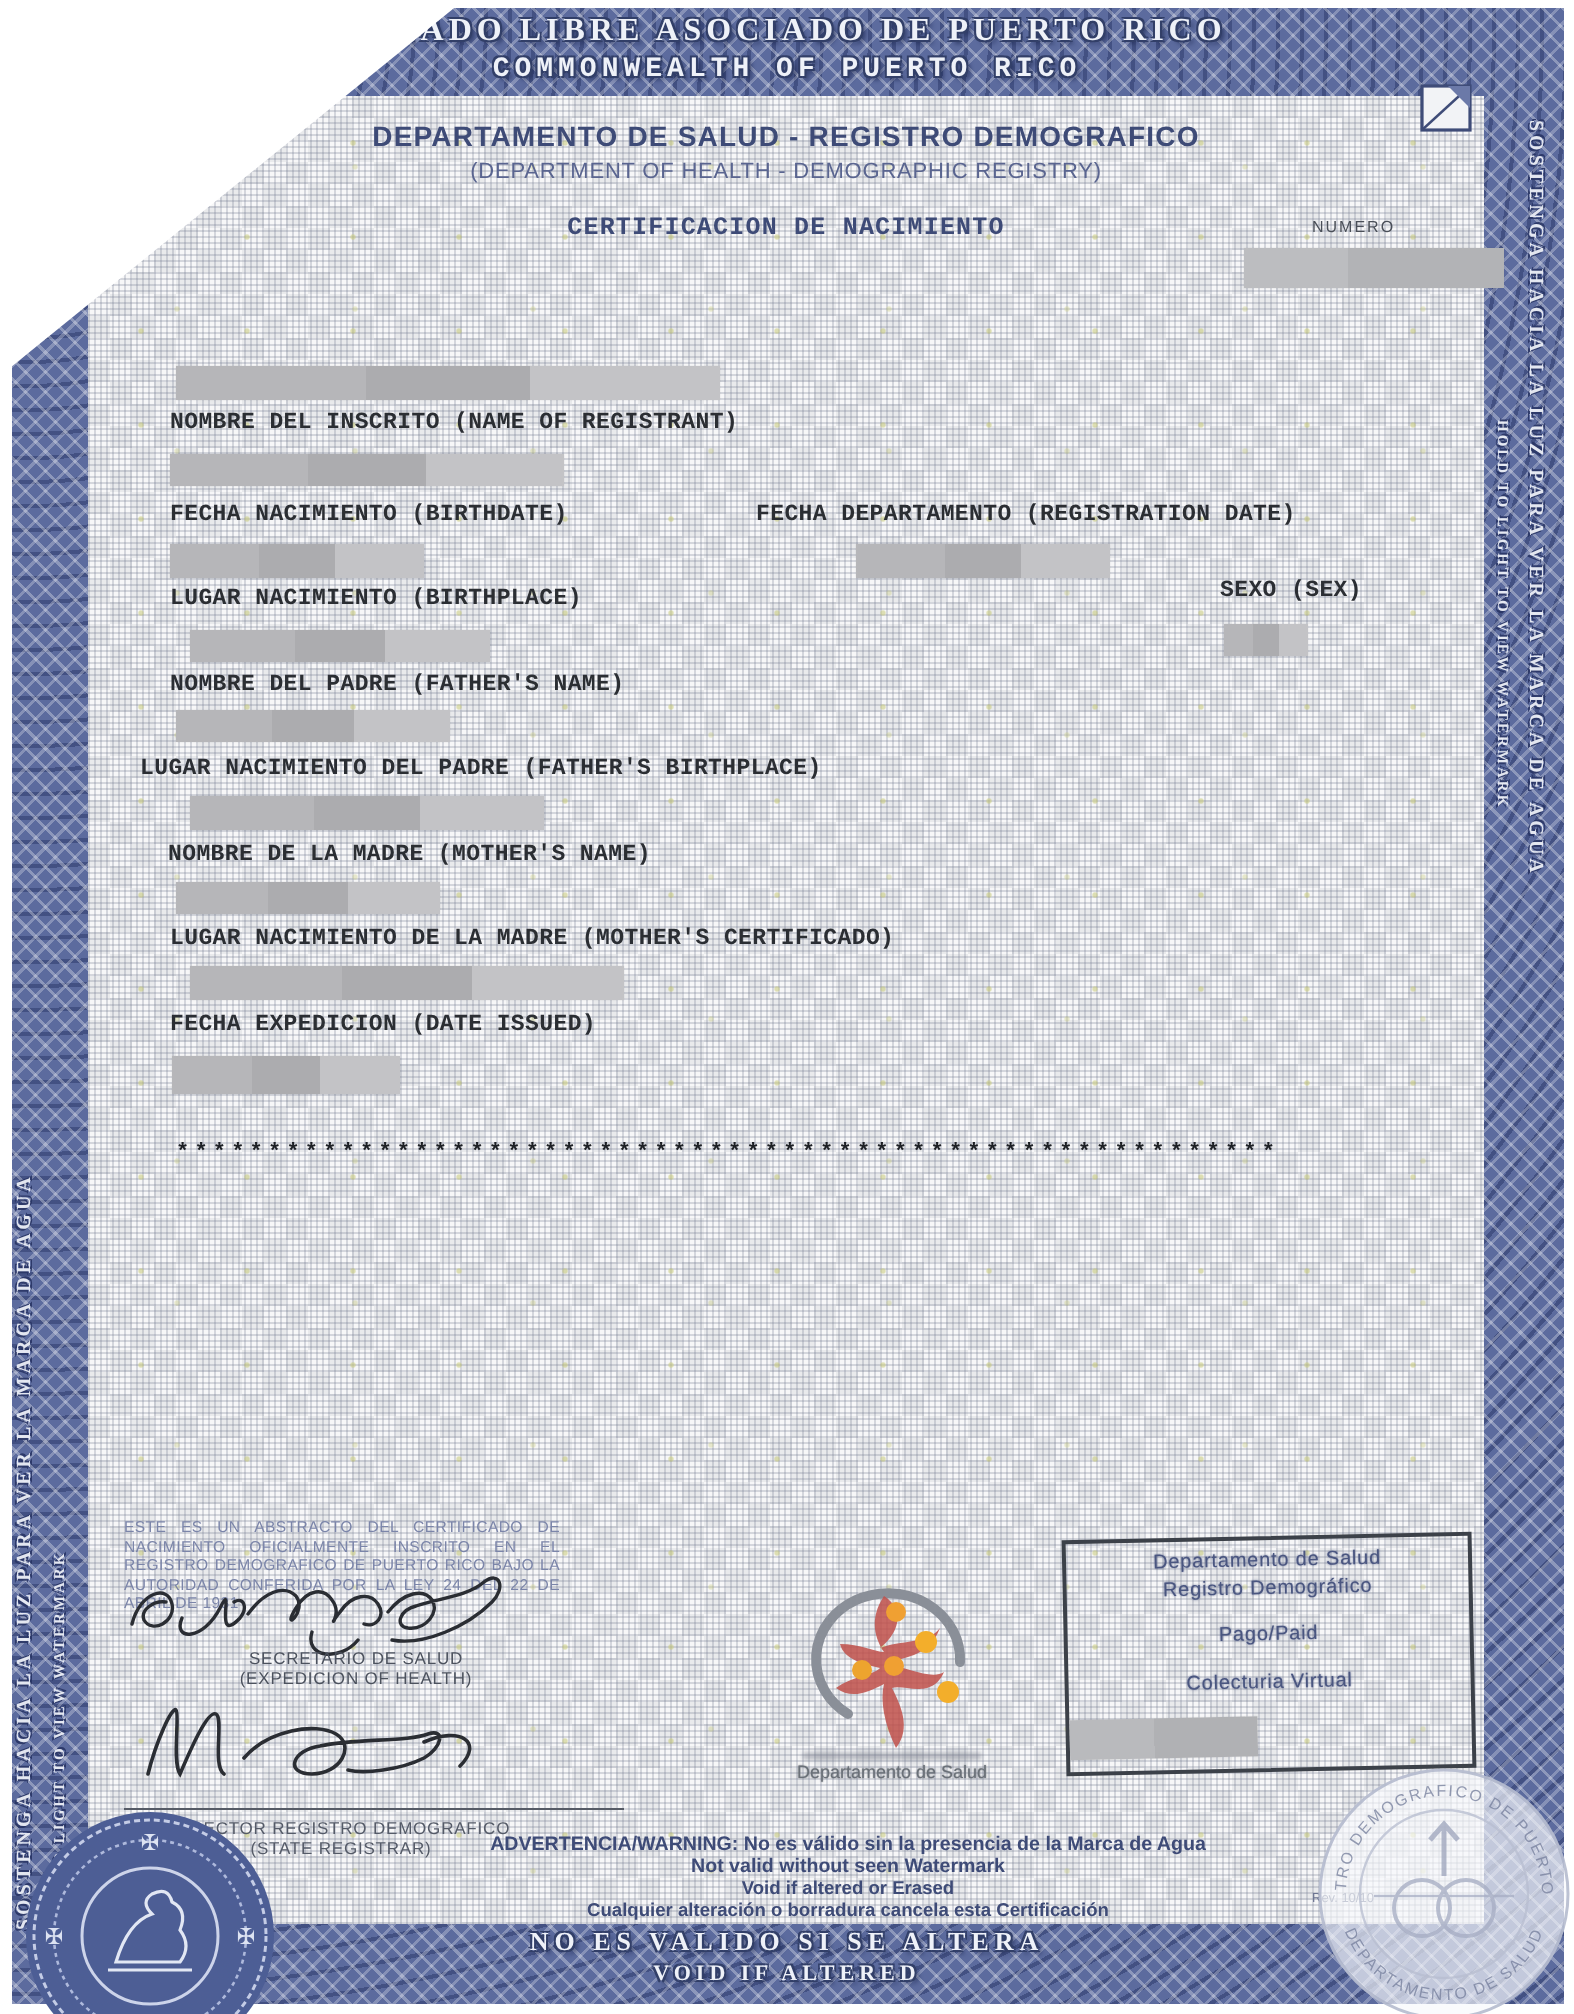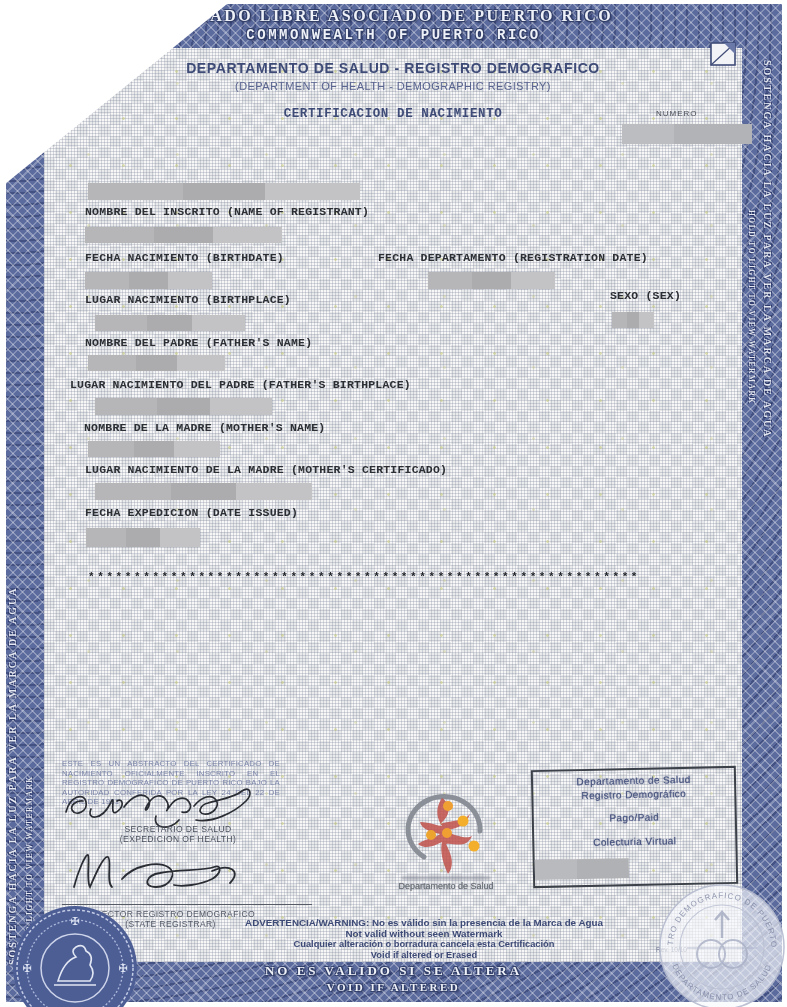--- a/index.html
+++ b/index.html
@@ -218,22 +218,22 @@
       <div class="s2">Registro Demográfico</div>
       <div class="s3">Pago/Paid</div>
       <div class="s4">Colecturia Virtual</div>
       <div class="s5">Transacción #</div>
       <div class="redact redact-txn"></div>
     </div>
 
     <div class="warning">
       <div class="w1">ADVERTENCIA/WARNING: No es válido sin la presencia de la Marca de Agua</div>
       <div class="w1">Not valid without seen Watermark</div>
+      <div class="w2">Void if altered or Erased</div>
       <div class="w2">Cualquier alteración o borradura cancela esta Certificación</div>
-      <div class="w2">Void if altered or Erased</div>
     </div>
     <div class="rev">Rev. 10/10</div>
   </div>
 
   <svg class="corner-mark" width="27" height="25" viewBox="0 0 27 25">
     <rect x="1" y="1" width="24" height="22" fill="#f2f3f6" stroke="#3f4c78" stroke-width="1.6"></rect>
     <path d="M1,23 L25,1" stroke="#3f4c78" stroke-width="1.2"></path>
     <path d="M25,1 L25,12 L14,1 Z" fill="#6b79a8"></path>
   </svg>
 

